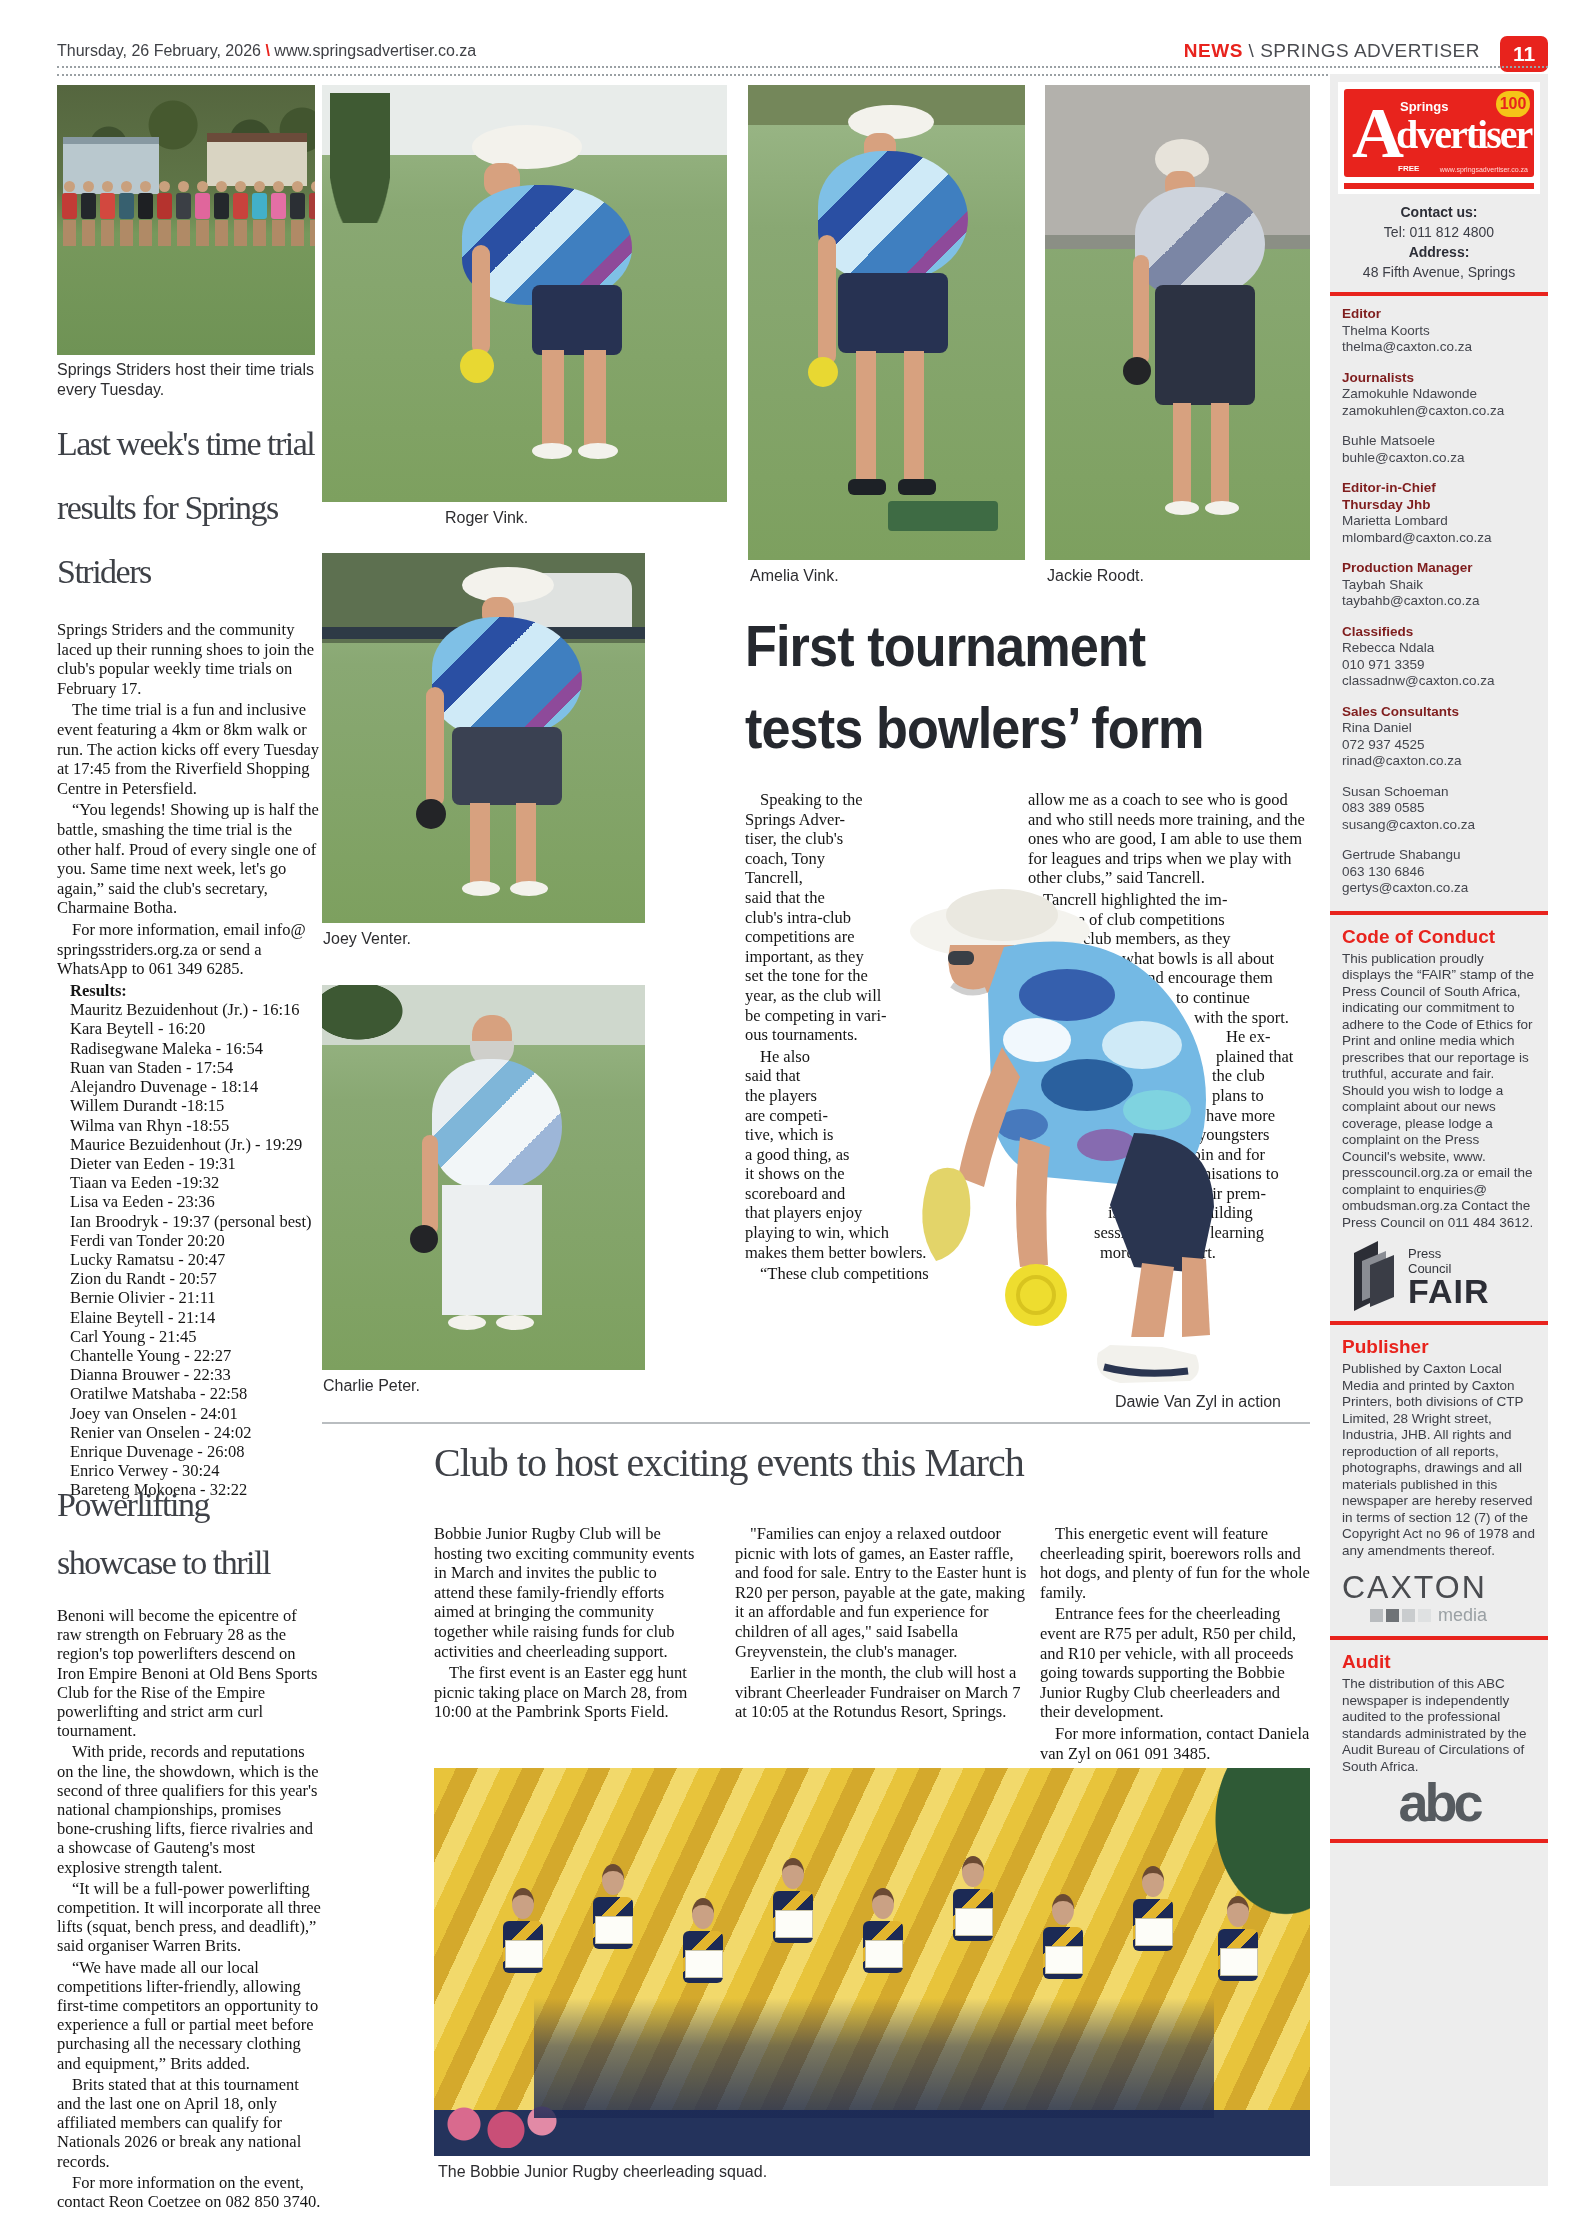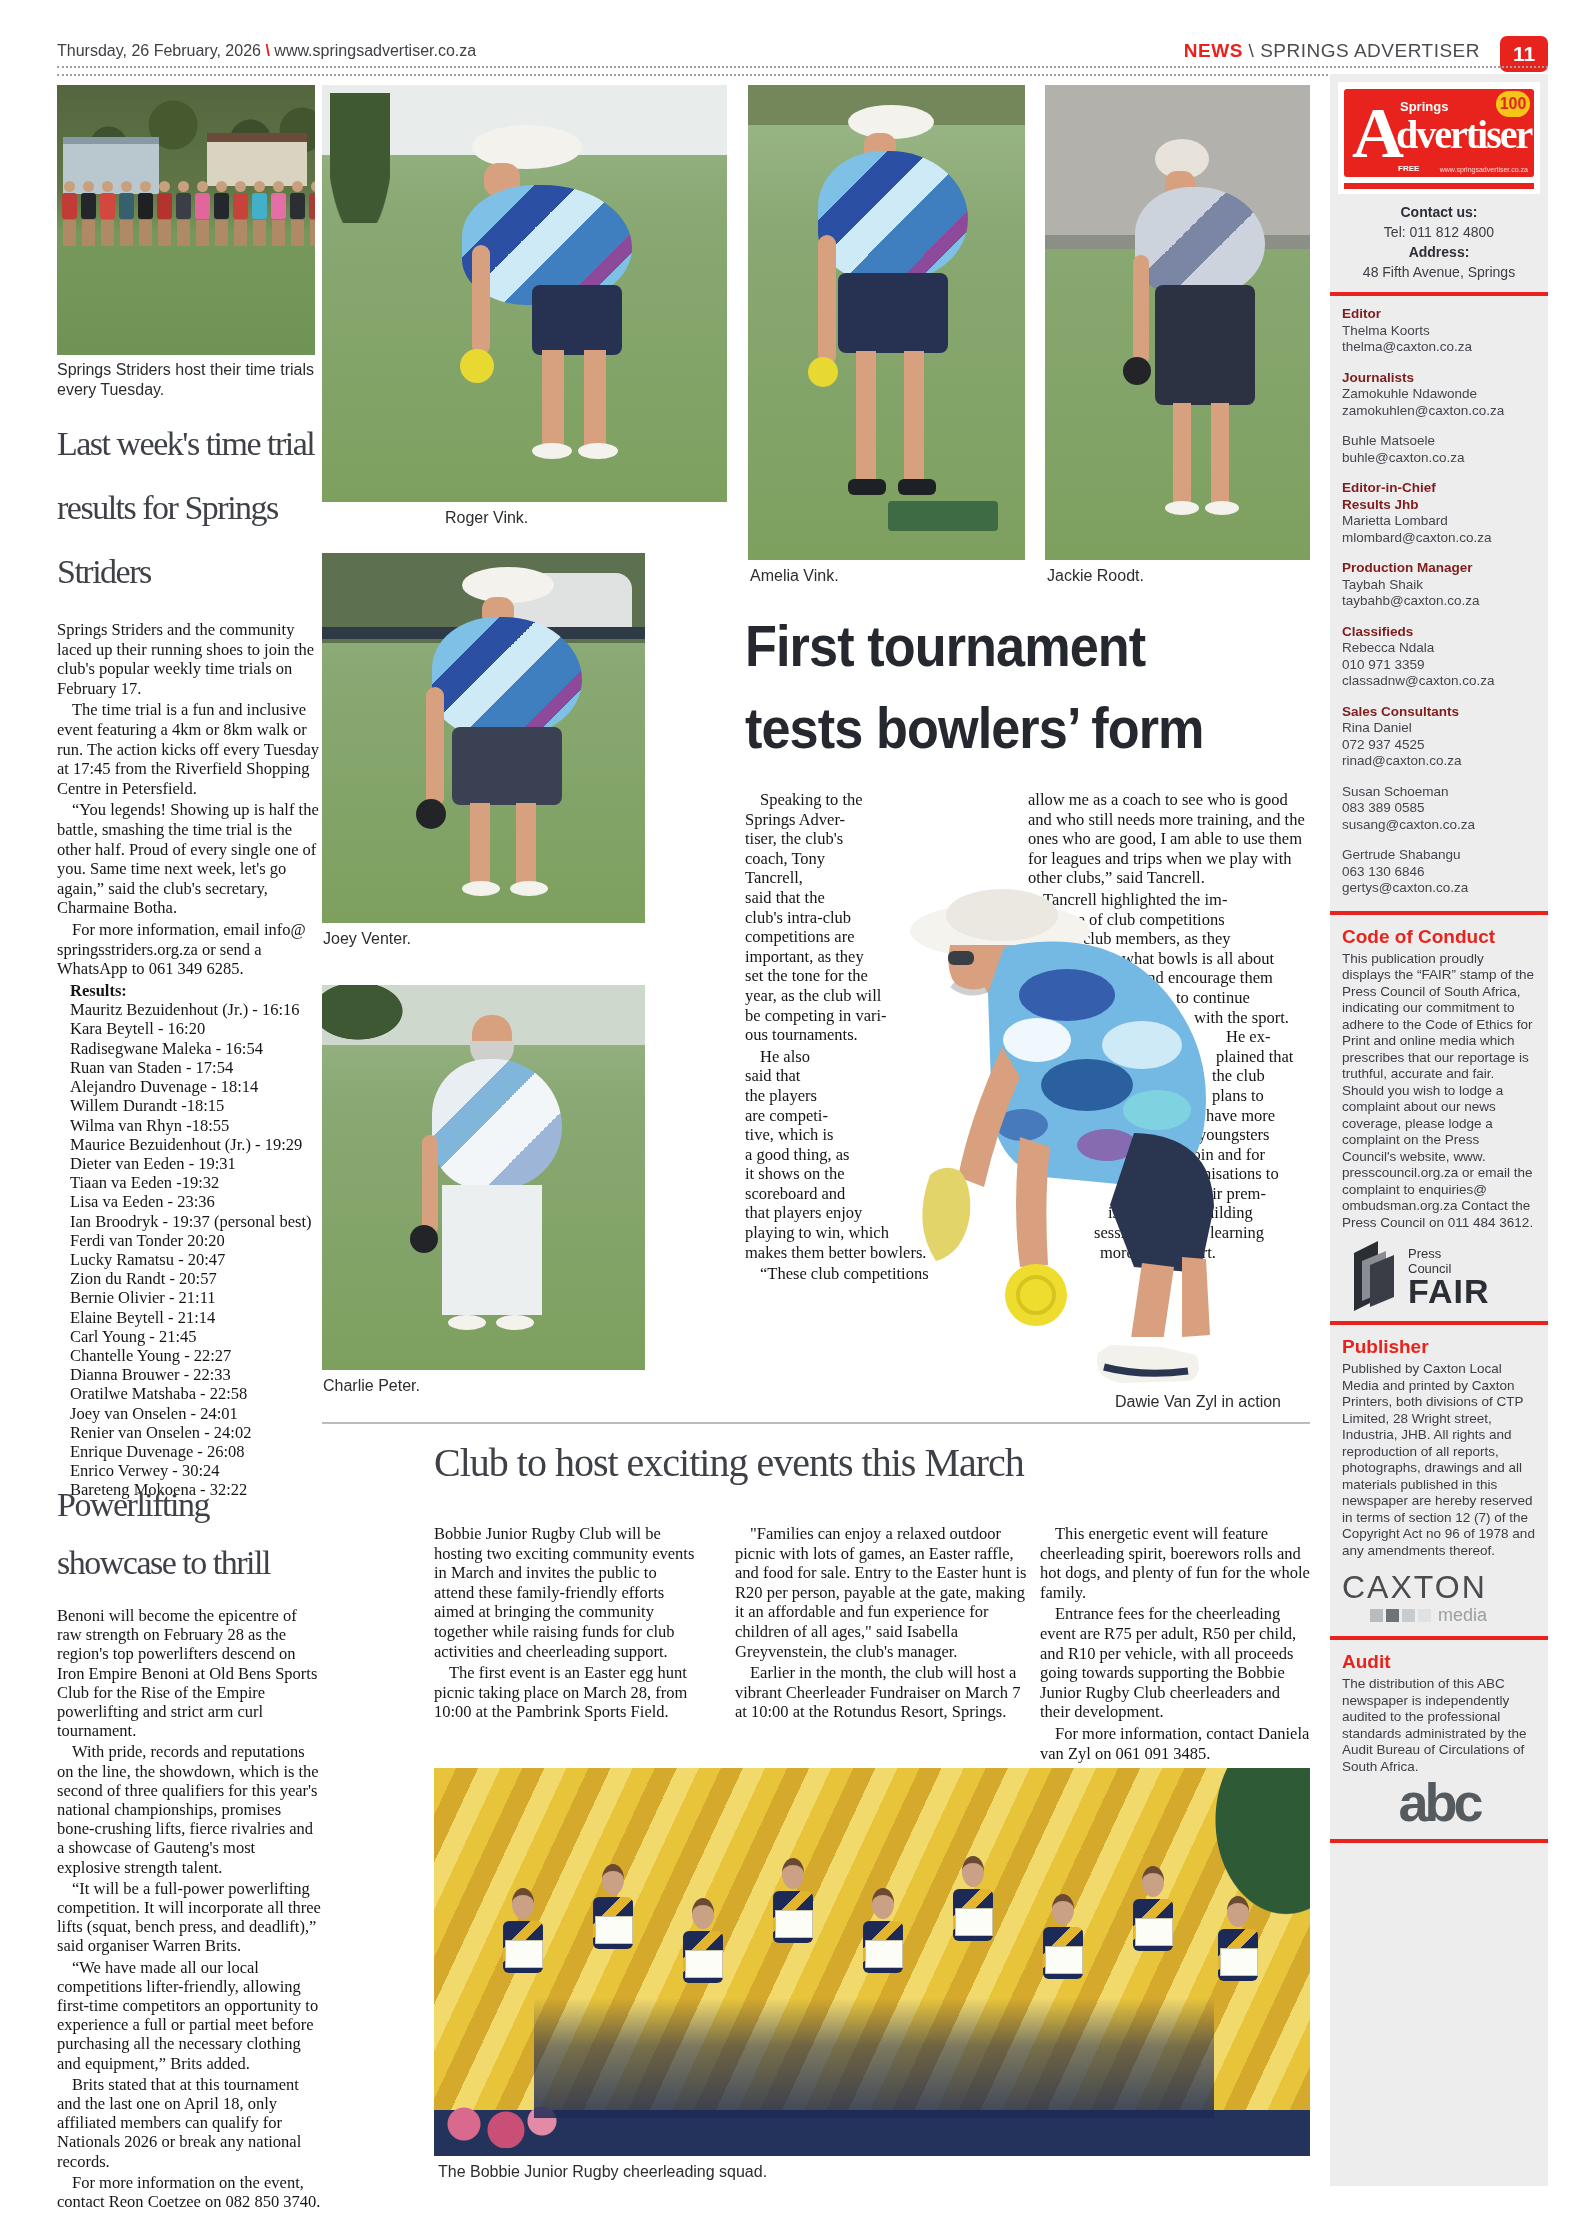--- a/index.html
+++ b/index.html
@@ -403,21 +403,21 @@
   <div class="lighthead" style="left:434px;top:1437px;width:880px;font-size:40px;line-height:52px;letter-spacing:-1px;white-space:nowrap;">Club to host exciting events this March</div>
   <div class="body" style="left:434px;top:1524px;width:262px;">
     <div>
         <div class="bp noind">Bobbie Junior Rugby Club will be hosting two exciting community events in March and invites the public to attend these family-friendly efforts aimed at bringing the community together while raising funds for club activities and cheerleading support.</div>
         <div class="bp">The first event is an Easter egg hunt picnic taking place on March 28, from 10:00 at the Pambrink Sports Field.</div>
       </div>
   </div>
   <div class="body" style="left:735px;top:1524px;width:292px;">
     <div>
         <div class="bp">"Families can enjoy a relaxed outdoor picnic with lots of games, an Easter raffle, and food for sale. Entry to the Easter hunt is R20 per person, payable at the gate, making it an affordable and fun experience for children of all ages," said Isabella Greyvenstein, the club's manager.</div>
-        <div class="bp">Earlier in the month, the club will host a vibrant Cheerleader Fundraiser on March 7 at 10:00 at the Rotundus Resort, Springs.</div>
+        <div class="bp">Earlier in the month, the club will host a vibrant Cheerleader Fundraiser on March 7 at 10:05 at the Rotundus Resort, Springs.</div>
       </div>
   </div>
   <div class="body" style="left:1040px;top:1524px;width:272px;">
     <div>
         <div class="bp">This energetic event will feature cheerleading spirit, boerewors rolls and hot dogs, and plenty of fun for the whole family.</div>
         <div class="bp">Entrance fees for the cheerleading event are R75 per adult, R50 per child, and R10 per vehicle, with all proceeds going towards supporting the Bobbie Junior Rugby Club cheerleaders and their development.</div>
         <div class="bp">For more information, contact Daniela van Zyl on 061 091 3485.</div>
       </div>
   </div>
 
@@ -505,21 +505,21 @@
           <div class="s-h">Journalists</div>
           <div class="s-l">Zamokuhle Ndawonde</div>
           <div class="s-l">zamokuhlen@caxton.co.za</div>
         </div>
         <div class="s-sec">
           <div class="s-l">Buhle Matsoele</div>
           <div class="s-l">buhle@caxton.co.za</div>
         </div>
         <div class="s-sec">
           <div class="s-h">Editor-in-Chief</div>
-          <div class="s-h">Results Jhb</div>
+          <div class="s-h">Thursday Jhb</div>
           <div class="s-l">Marietta Lombard</div>
           <div class="s-l">mlombard@caxton.co.za</div>
         </div>
         <div class="s-sec">
           <div class="s-h">Production Manager</div>
           <div class="s-l">Taybah Shaik</div>
           <div class="s-l">taybahb@caxton.co.za</div>
         </div>
         <div class="s-sec">
           <div class="s-h">Classifieds</div>

